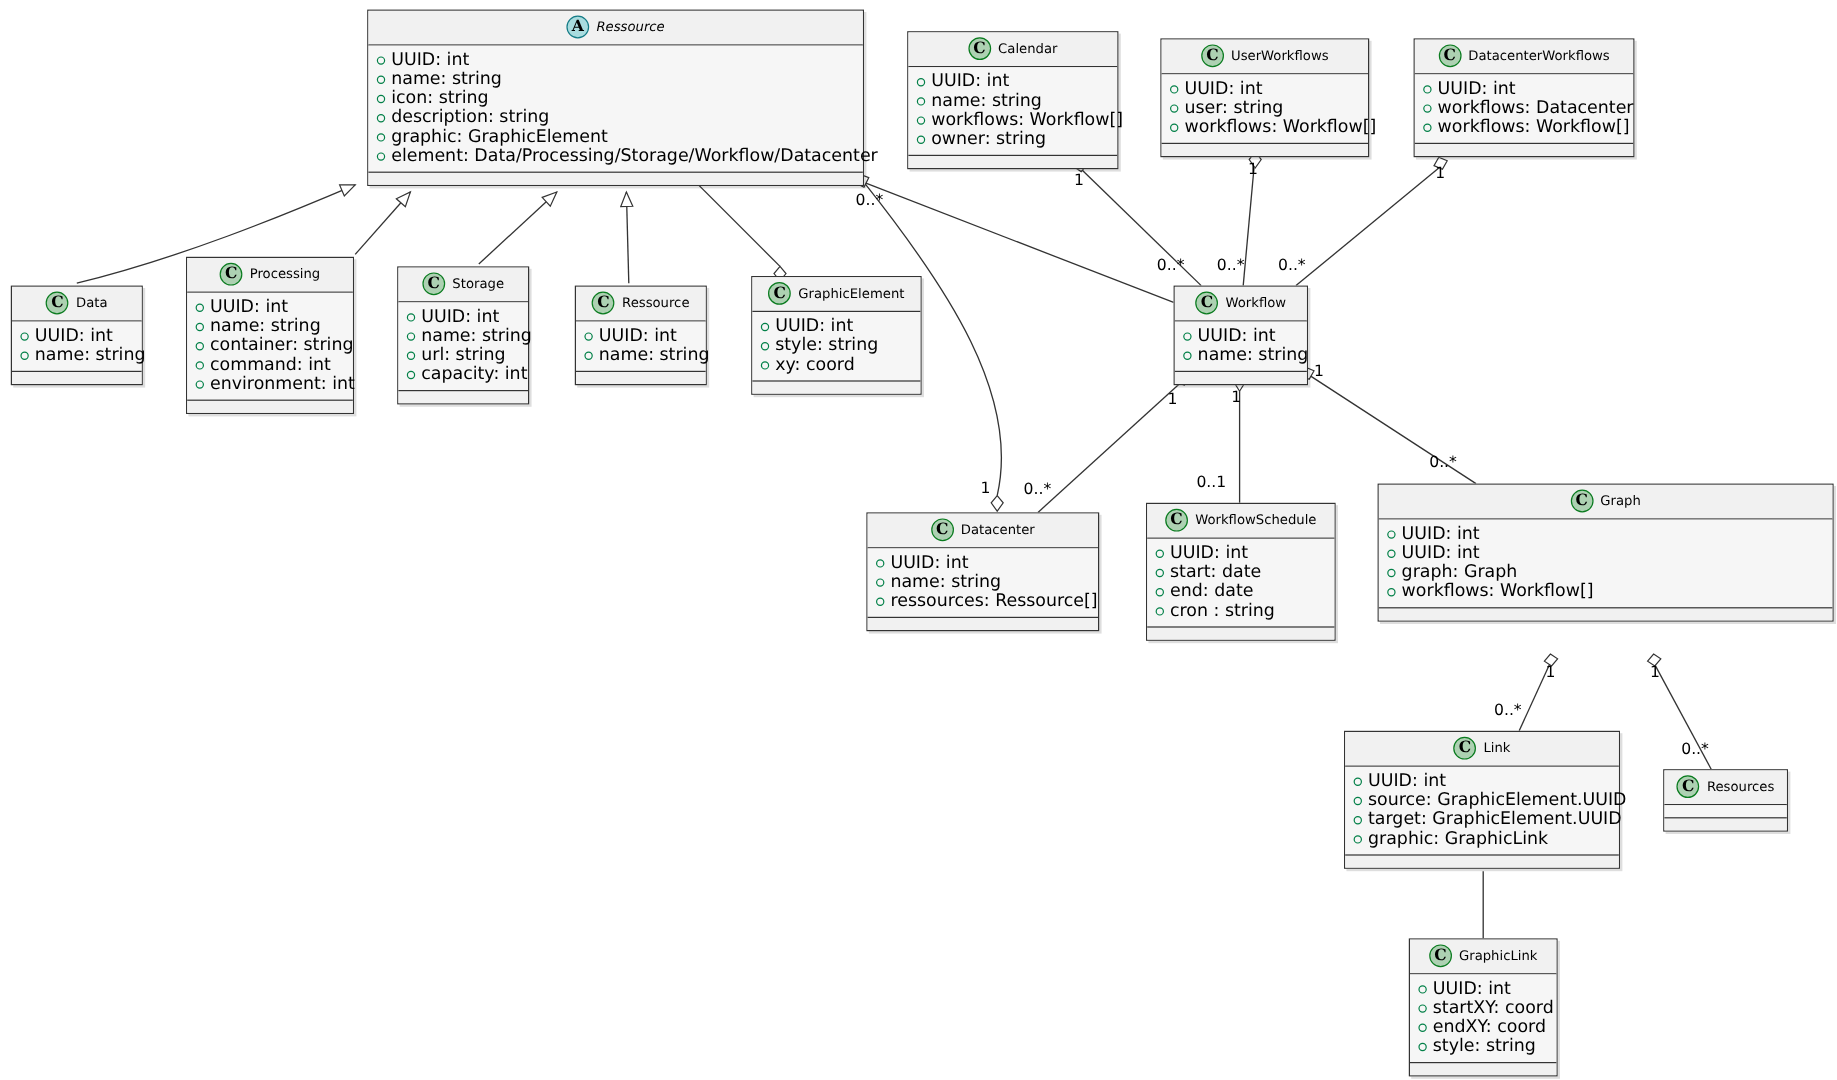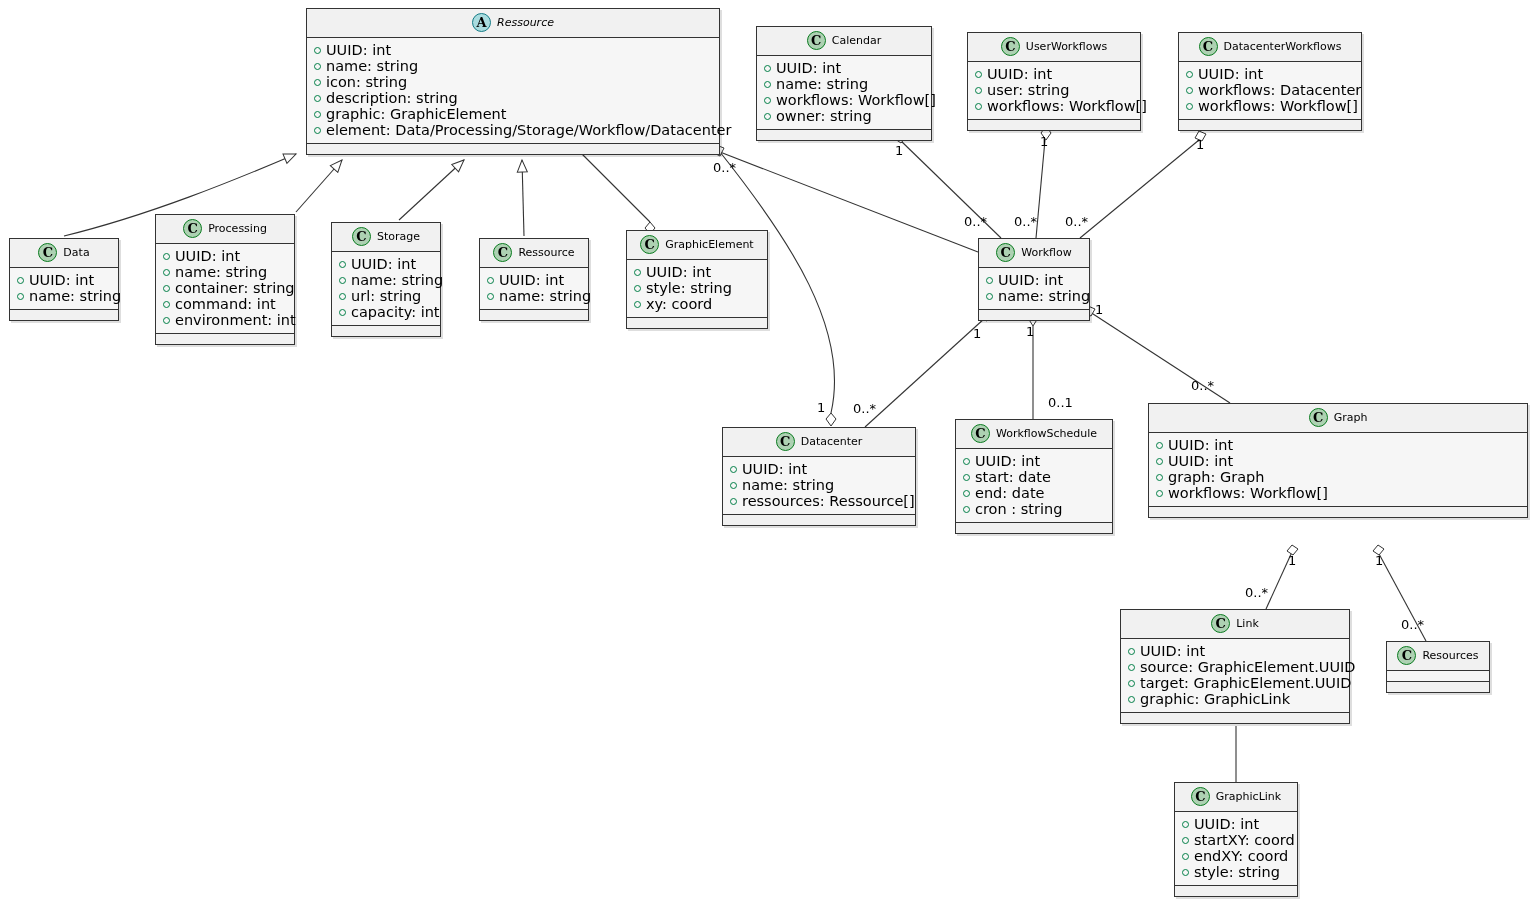--- a/index.html
+++ b/index.html
@@ -523,21 +523,21 @@
       <div class="mult" style="left: 1040px; top: 134px;">1</div>
       <div class="mult" style="left: 1196px; top: 137px;">1</div>
       <div class="mult" style="left: 964px; top: 214px;">0..*</div>
       <div class="mult" style="left: 1014px; top: 214px;">0..*</div>
       <div class="mult" style="left: 1065px; top: 214px;">0..*</div>
       <div class="mult" style="left: 973px; top: 326px;">1</div>
       <div class="mult" style="left: 1026px; top: 324px;">1</div>
       <div class="mult" style="left: 1095px; top: 302px;">1</div>
       <div class="mult" style="left: 817px; top: 400px;">1</div>
       <div class="mult" style="left: 853px; top: 401px;">0..*</div>
-      <div class="mult" style="left: 1048px; top: 395px;">0..1</div>
+      <div class="mult" style="left: 997px; top: 395px;">0..1</div>
       <div class="mult" style="left: 1191px; top: 378px;">0..*</div>
       <div class="mult" style="left: 1288px; top: 553px;">1</div>
       <div class="mult" style="left: 1245px; top: 585px;">0..*</div>
       <div class="mult" style="left: 1375px; top: 553px;">1</div>
       <div class="mult" style="left: 1401px; top: 617px;">0..*</div>
     </div>
 
 </div>
 
 </body></html>

